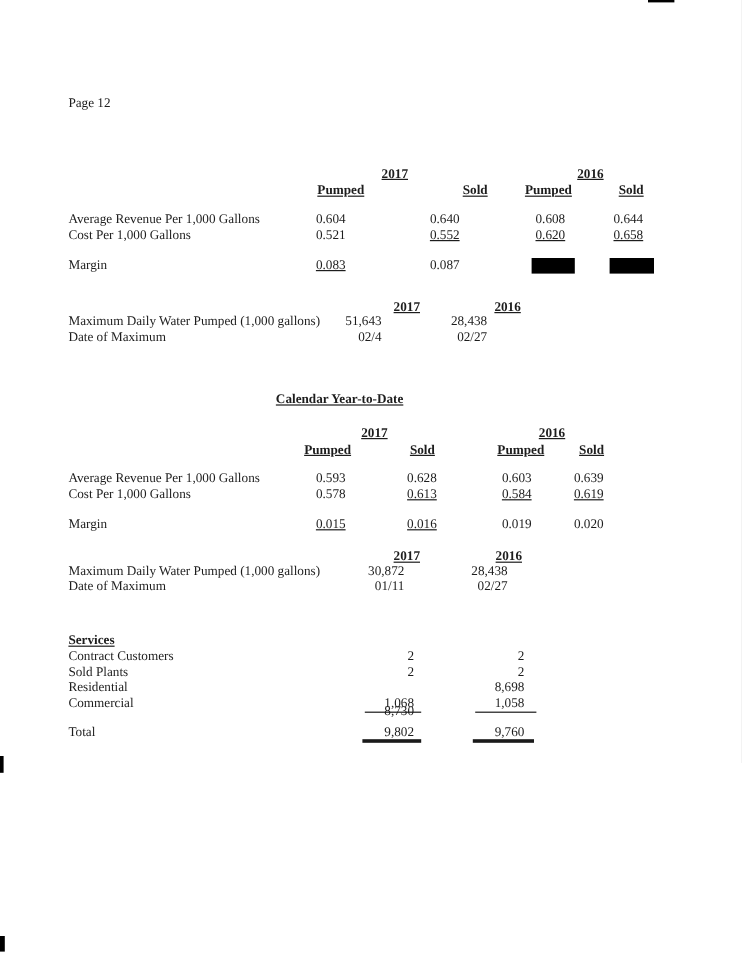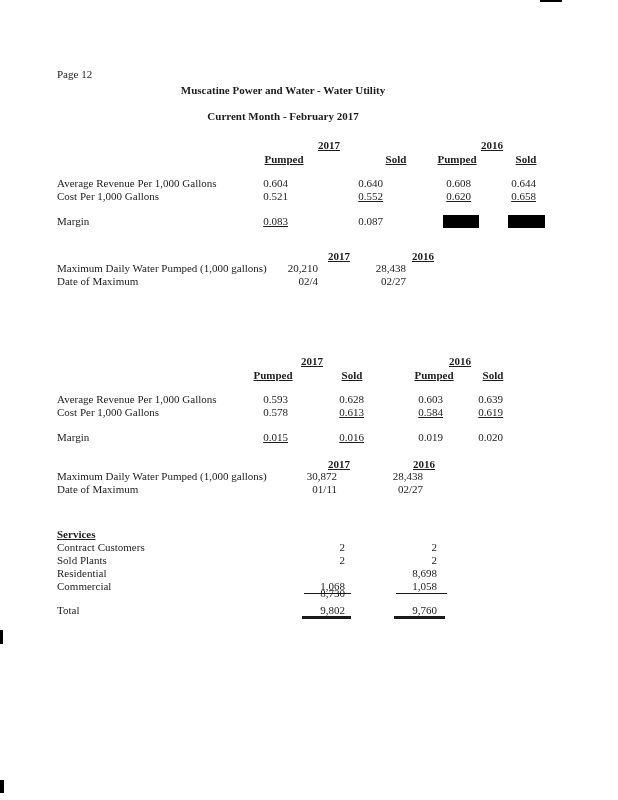--- a/index.html
+++ b/index.html
@@ -18,23 +18,21 @@
   .center{position:absolute;left:0;width:566px;text-align:center;}
   .redact{position:absolute;height:13px;background:#000;}
   .ruleline{position:absolute;background:#1a1a1a;}
   .artifact{position:absolute;background:#000;}
 </style>
 </head>
 <body>
 
 <div class="page">
 
-  <div class="abs" style="left:57px;top:68px;">Page 12</div>
-  <div class="center b" style="top:84px;">Muscatine Power and Water - Water Utility</div>
-  <div class="center b" style="top:110px;">Current Month - February 2017</div>
+  <div class="abs" style="left:57px;top:80px;">Page 12</div>
 
   <div class="row" style="top:139px;">
     <span class="hdr" style="left:289px;">2017</span>
     <span class="hdr" style="left:452px;">2016</span>
   </div>
 
   <div class="row" style="top:153px;">
     <span class="hdr" style="left:244px;">Pumped</span>
     <span class="hdr" style="left:356px;">Sold</span>
     <span class="hdr" style="left:417px;">Pumped</span>
@@ -63,29 +61,30 @@
   </div>
   <div class="redact" style="left:443px;top:215px;width:36px;"></div>
   <div class="redact" style="left:508px;top:215px;width:37px;"></div>
 
   <div class="row" style="top:250px;">
     <span class="hdr" style="left:299px;">2017</span>
     <span class="hdr" style="left:383px;">2016</span>
   </div>
   <div class="row" style="top:262px;">
     <span class="lbl">Maximum Daily Water Pumped (1,000 gallons)</span>
-    <span class="num" style="left:242px;">20,210</span>
+    <span class="num" style="left:242px;">51,643</span>
     <span class="num" style="left:330px;">28,438</span>
   </div>
   <div class="row" style="top:275px;">
     <span class="lbl">Date of Maximum</span>
     <span class="num" style="left:242px;">02/4</span>
     <span class="num" style="left:330px;">02/27</span>
   </div>
 
+  <div class="center b u" style="top:327px;">Calendar Year-to-Date</div>
 
   <div class="row" style="top:355px;">
     <span class="hdr" style="left:272px;">2017</span>
     <span class="hdr" style="left:420px;">2016</span>
   </div>
   <div class="row" style="top:369px;">
     <span class="hdr" style="left:233px;">Pumped</span>
     <span class="hdr" style="left:312px;">Sold</span>
     <span class="hdr" style="left:394px;">Pumped</span>
     <span class="hdr" style="left:453px;">Sold</span>

